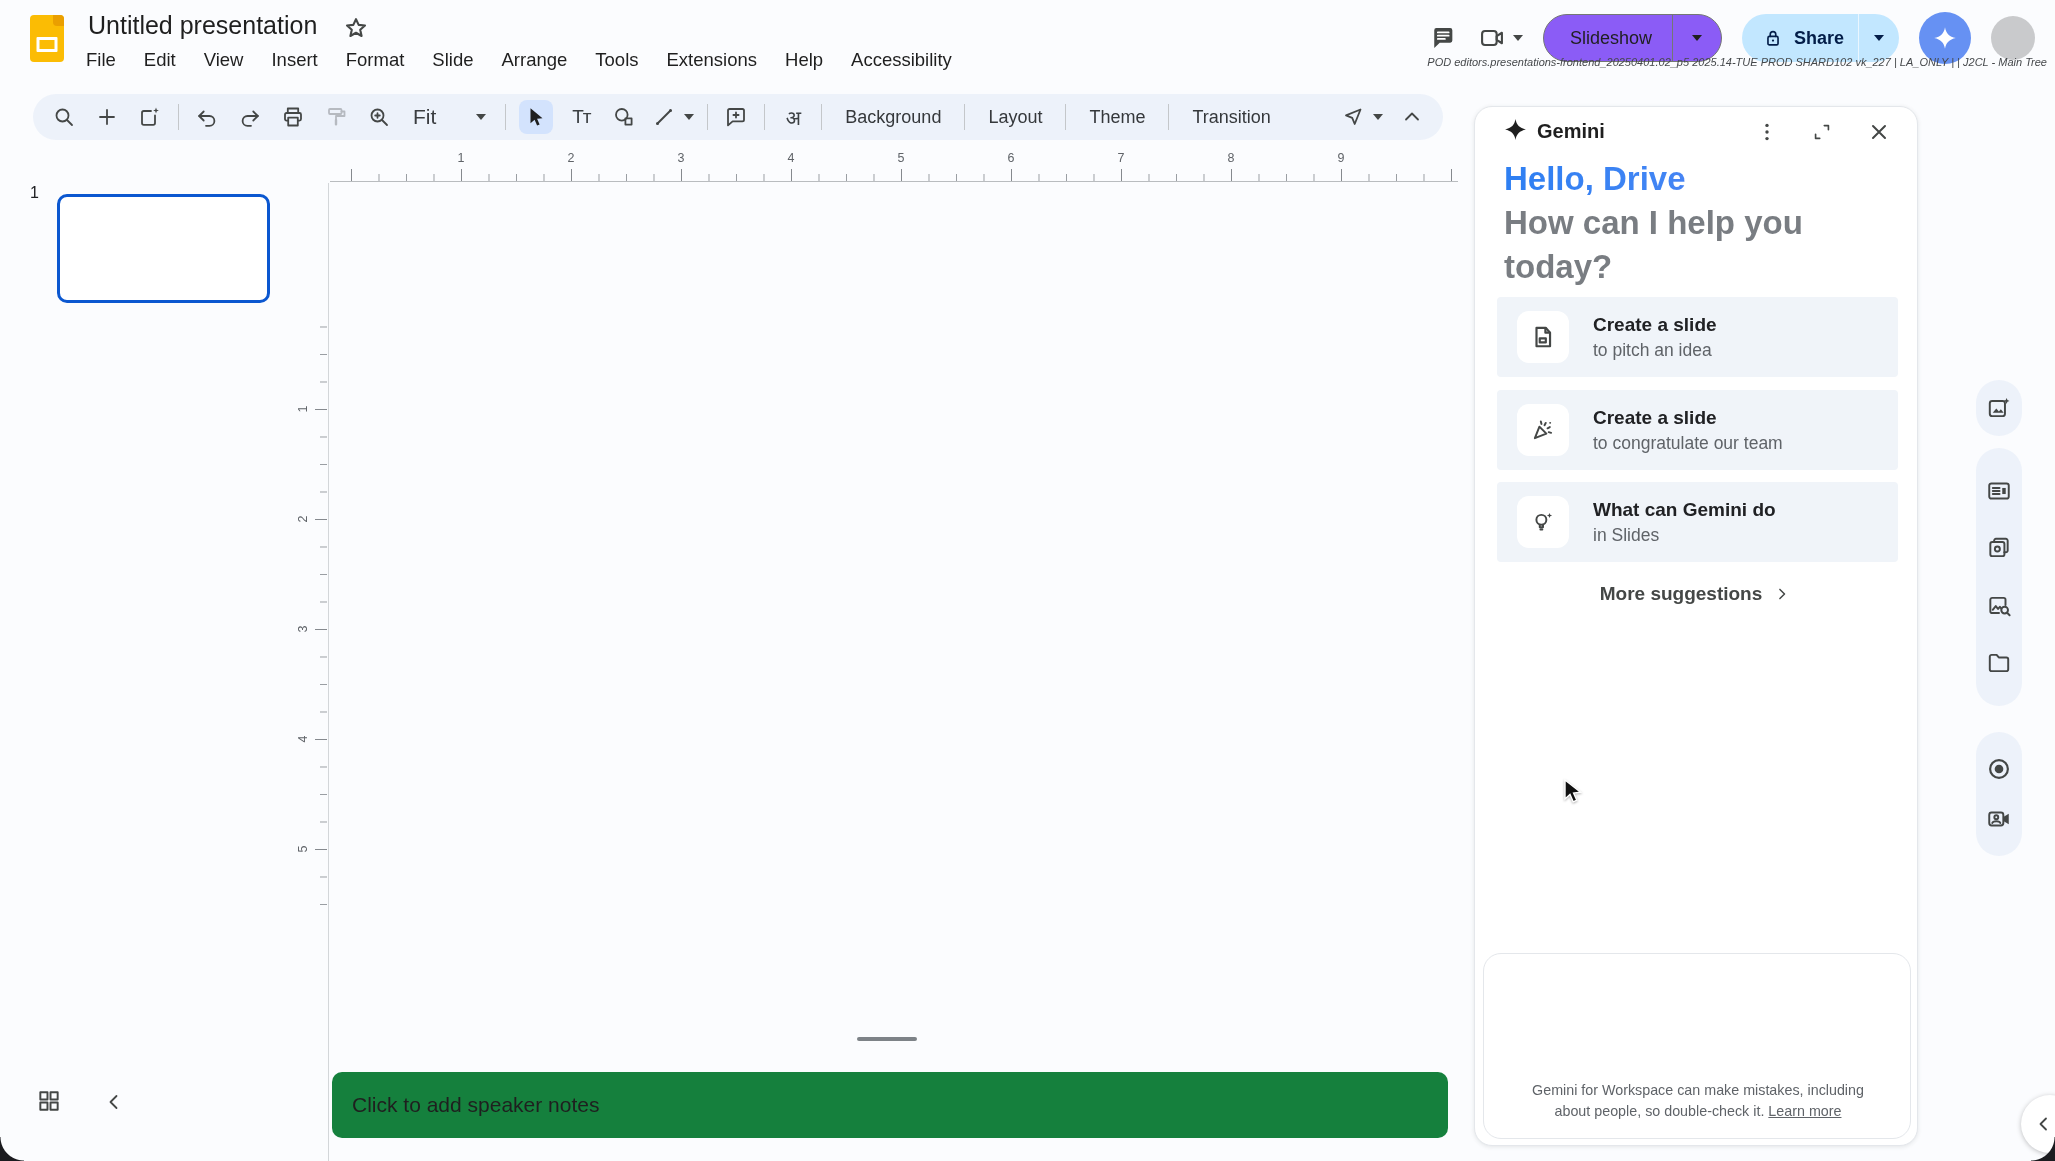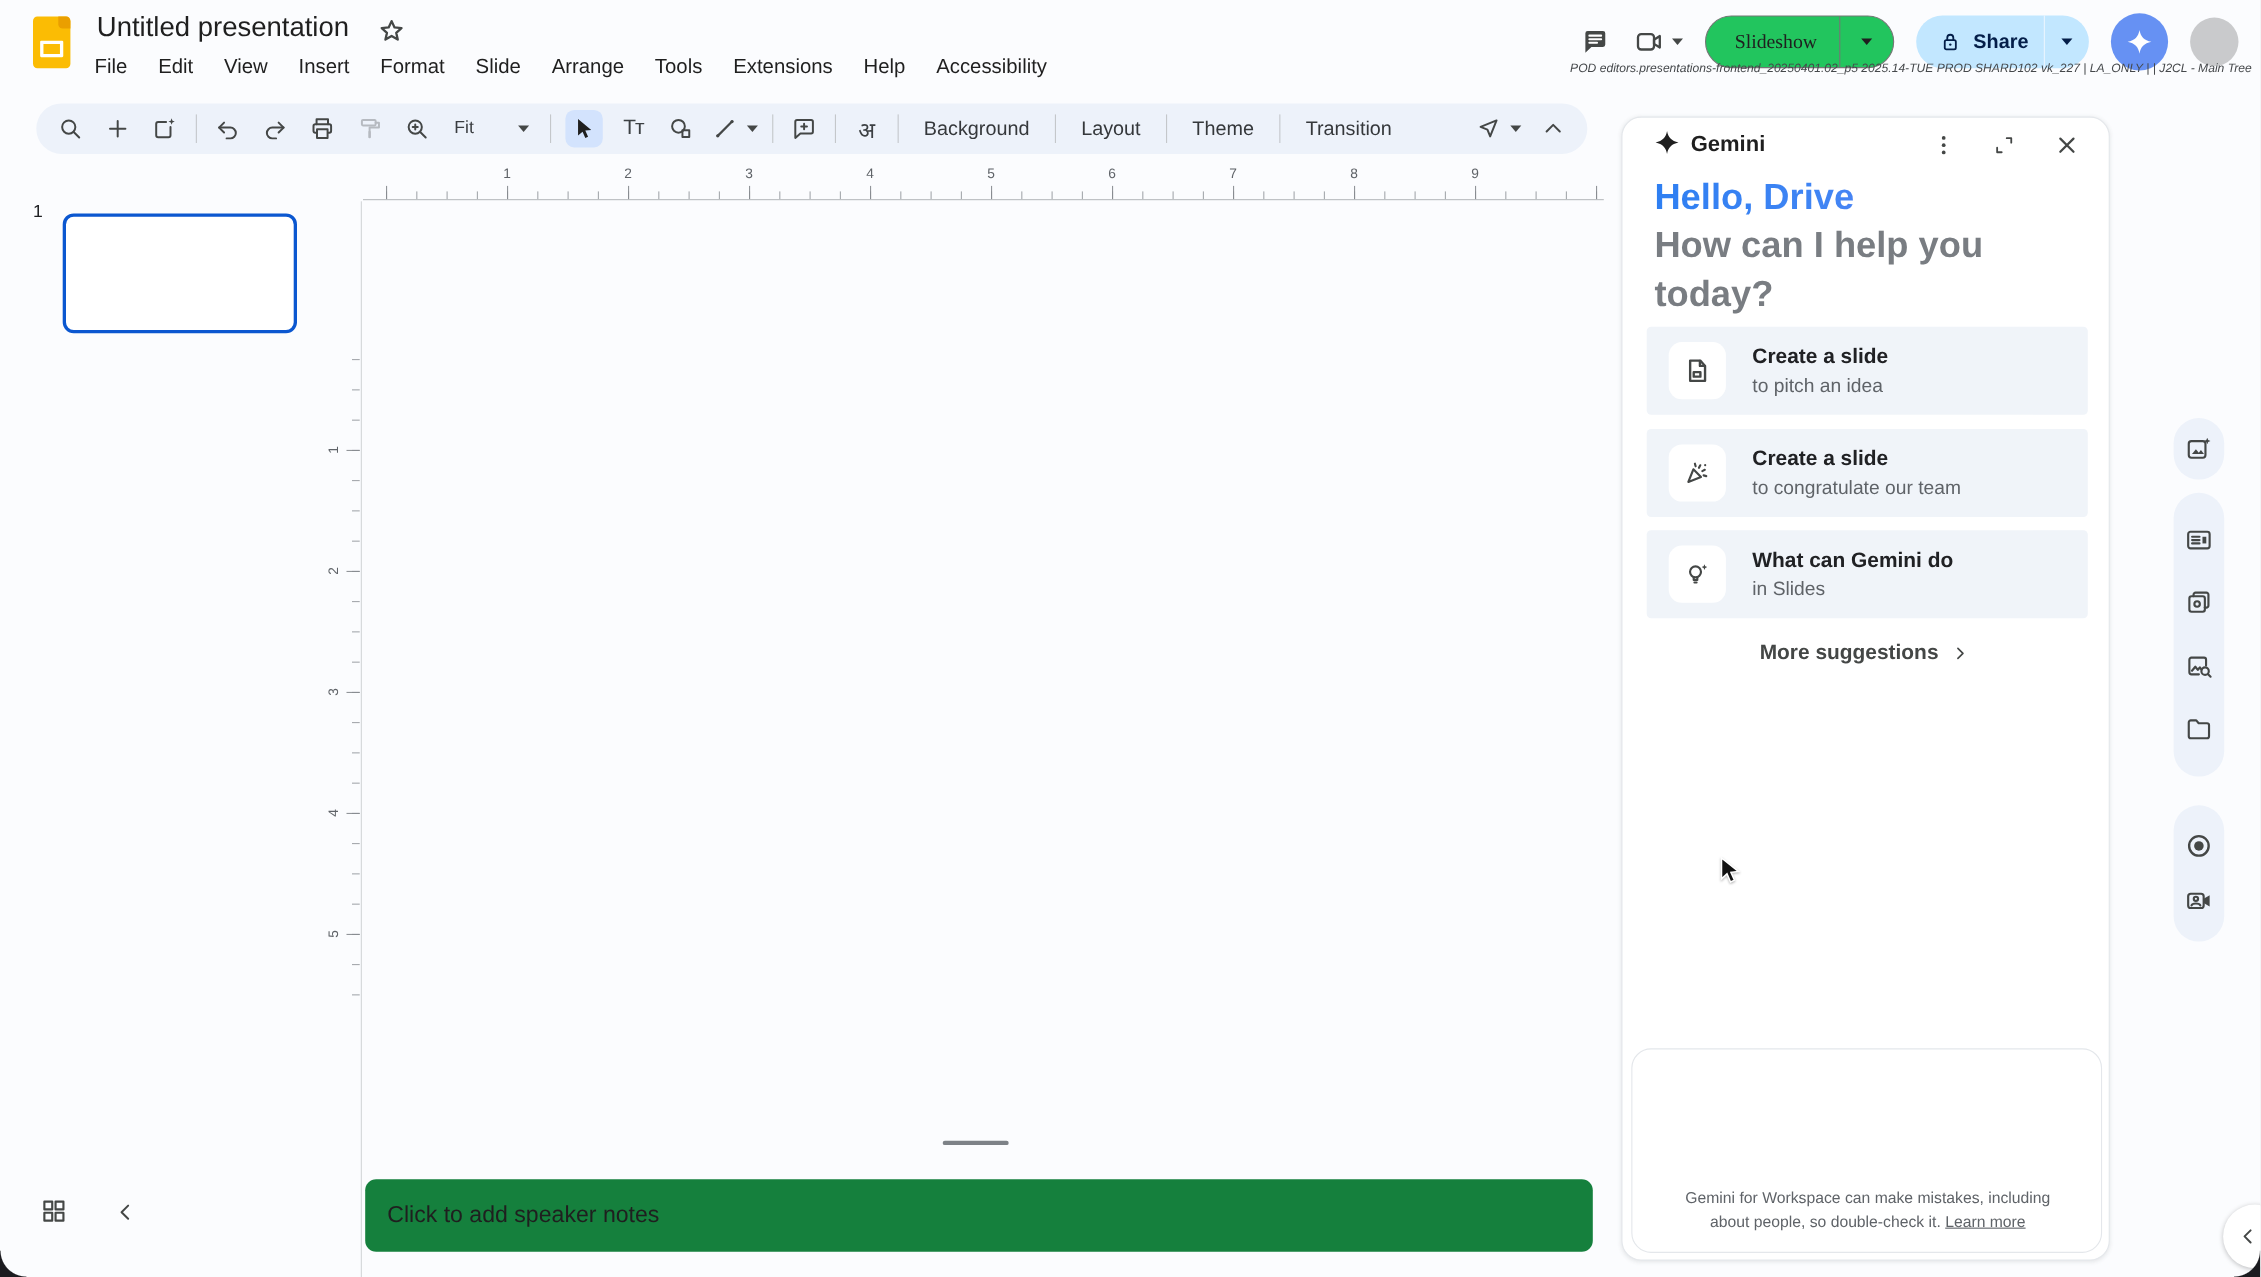--- a/index.html
+++ b/index.html
@@ -10,38 +10,38 @@
   
   .logo{left:30px;top:15px;width:34px;height:47px;background:#fbbc04;border-radius:4px;}
   .logo .fold{position:absolute;right:0;top:0;width:11px;height:11px;background:#ea9f00;border-radius:0 4px 0 4px;}
   .logo .inner{position:absolute;left:50%;top:22px;transform:translateX(-50%);width:15px;height:9px;border:3.2px solid #fff;border-radius:1px;}
   .doc-title{left:88px;top:11px;font-size:25px;color:#1f1f1f;}
   .star-btn{left:342px;top:15px;width:28px;height:28px;color:#444746;}
   .menubar{left:86px;top:49px;display:flex;gap:28px;font-size:18.5px;color:#1f1f1f;}
   .menubar span{cursor:default;}
   .top-right{right:20px;top:12px;display:flex;align-items:center;gap:20px;}
   .pill-btn{height:48px;border-radius:24px;display:flex;align-items:center;box-sizing:border-box;}
-  .slideshow{border:1px solid #747775;background:#22c55e;color:#1f1f1f;font-size:18px;font-family:Liberation Serif, serif;}
+  .slideshow{border:1px solid #747775;background:#8b5cf6;color:#1f1f1f;font-size:18px;}
   .slideshow .lbl{padding:0 20px 0 26px;}
   .slideshow .sep{width:1px;align-self:stretch;background:#747775;}
   .slideshow .dd{width:48px;display:flex;justify-content:center;}
   .share{background:#c2e7ff;color:#041e49;font-size:18px;font-weight:bold;}
   .share .lbl{padding:0 14px 0 10px;}
   .share .sep{width:1px;align-self:stretch;background:#eaf6ff;}
   .share .dd{width:40px;display:flex;justify-content:center;}
   .caret{width:0;height:0;border-left:5.5px solid transparent;border-right:5.5px solid transparent;border-top:6.5px solid currentColor;}
   .fab{width:52px;height:52px;border-radius:50%;background:#6691f3;display:flex;align-items:center;justify-content:center;}
   .avatar{width:44px;height:44px;border-radius:50%;background:#c9cacc;}
   .debug{right:8px;top:56px;font-size:11px;color:#45484b;white-space:nowrap;font-style:italic;}
   
   .toolbar{left:33px;top:94px;width:1410px;height:46px;background:#edf2fa;border-radius:23px;display:flex;align-items:center;gap:13px;padding:0 16px;box-sizing:border-box;color:#444746;}
   .tbi{width:30px;height:30px;display:flex;align-items:center;justify-content:center;flex:none;}
   .vdiv{width:1px;height:26px;background:#c4c7ca;flex:none;}
   .tool-sel{width:34px;height:34px;background:#d3e3fd;border-radius:8px;display:flex;align-items:center;justify-content:center;flex:none;}
-  .fit-btn{display:flex;align-items:center;gap:40px;font-size:16px;color:#3a3d40;padding:0 6px;}
+  .fit-btn{display:flex;align-items:center;gap:40px;font-size:21px;color:#3a3d40;padding:0 6px;}
   .txtbtn{font-size:18px;color:#35383b;padding:0 10px;flex:none;}
   .glyph-tt{font-size:19px;color:#3c4043;letter-spacing:-1px;}
   .glyph-a{font-size:20px;color:#3c4043;}
   .tb-end{margin-left:auto;display:flex;align-items:center;gap:14px;}
   
   .slide-num{left:30px;top:184px;font-size:16px;color:#202124;}
   .thumb{left:57px;top:194px;width:213px;height:109px;background:#fff;border:3px solid #0b57d0;border-radius:10px;box-sizing:border-box;}
   .ws-divider{left:328px;top:183px;width:1px;height:978px;background:#d3d6d9;}
   .hruler-line{left:330px;top:181px;width:1128px;height:1px;background:#b9bcbf;}
   .hticks-minor{left:334px;top:174px;width:1124px;height:7px;background-image:linear-gradient(90deg,#999da2 0,#999da2 1px,transparent 1px);background-size:27.5px 100%;background-position-x:17px;}

